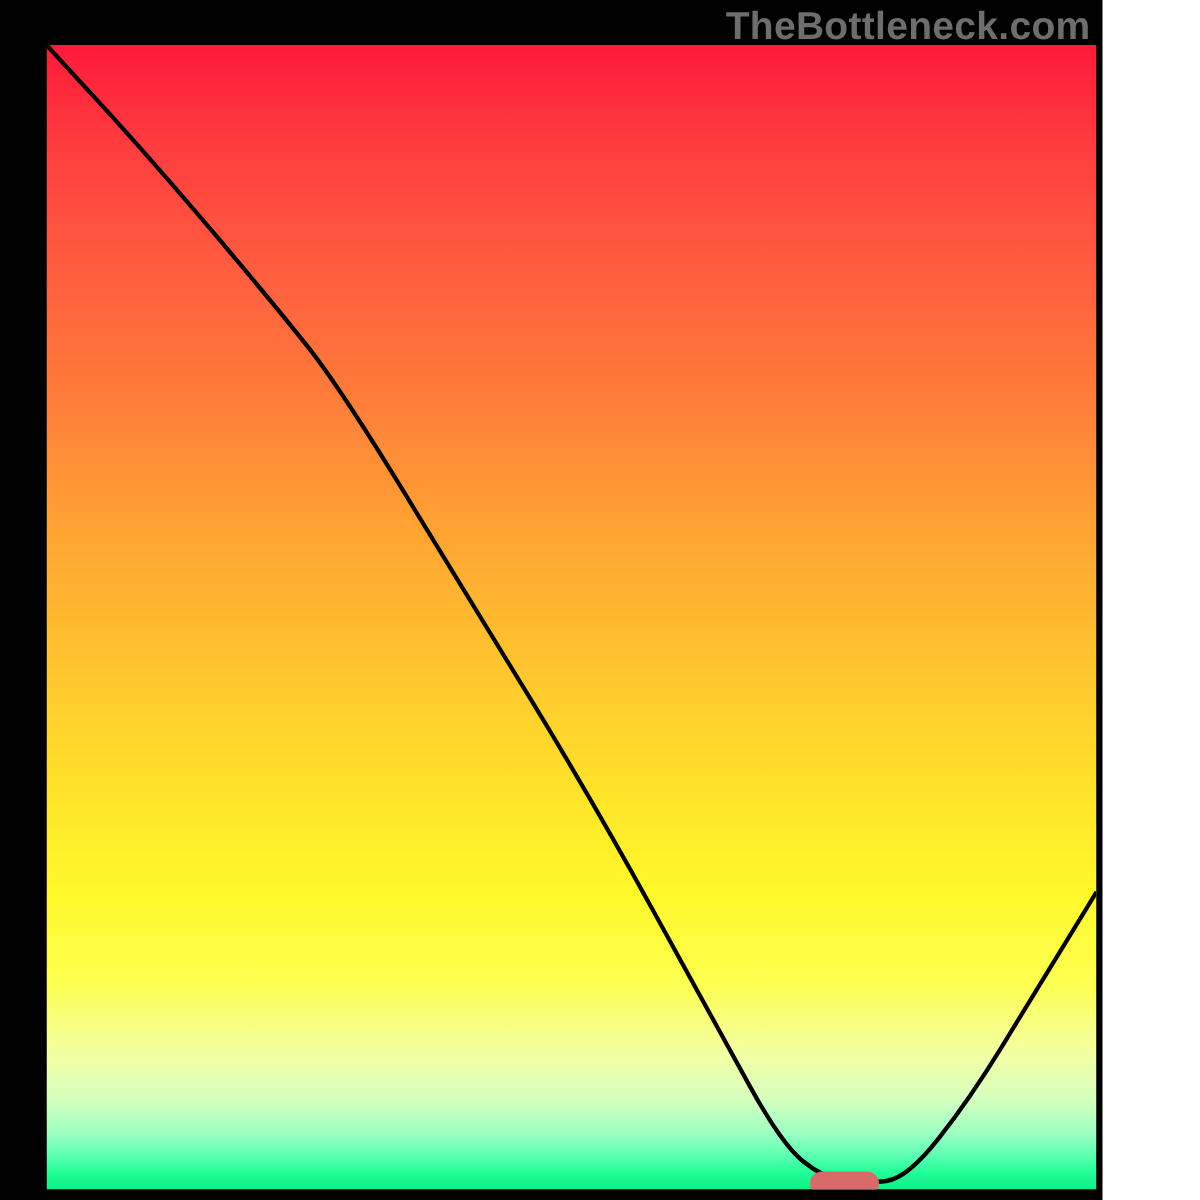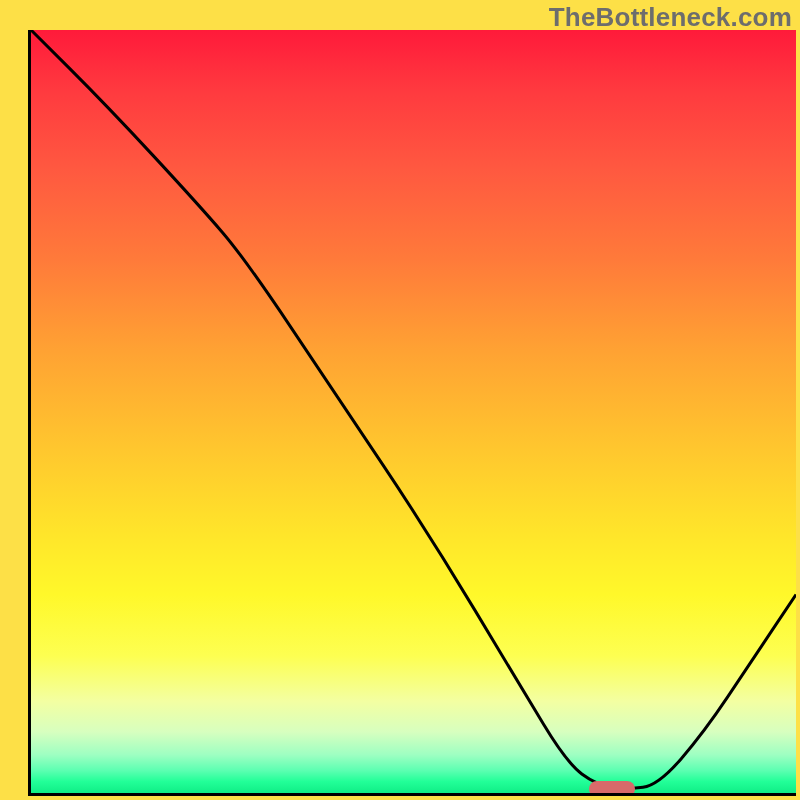--- a/index.html
+++ b/index.html
@@ -6,23 +6,23 @@
     margin: 0;
     padding: 0;
     width: 800px;
     height: 800px;
     background: #ffffff;
     font-family: Arial, Helvetica, sans-serif;
     overflow: hidden;
   }
   .frame {
     position: relative;
-    width: 800px;
+    width: 735px;
     height: 800px;
-    background: #fde047;
+    background: #000000;
     text-align: center;
   }
   .watermark {
     position: absolute;
     top: 2px;
     right: 8px;
     font-size: 26px;
     font-weight: 600;
     color: #6d6d6d;
     letter-spacing: 0.2px;

